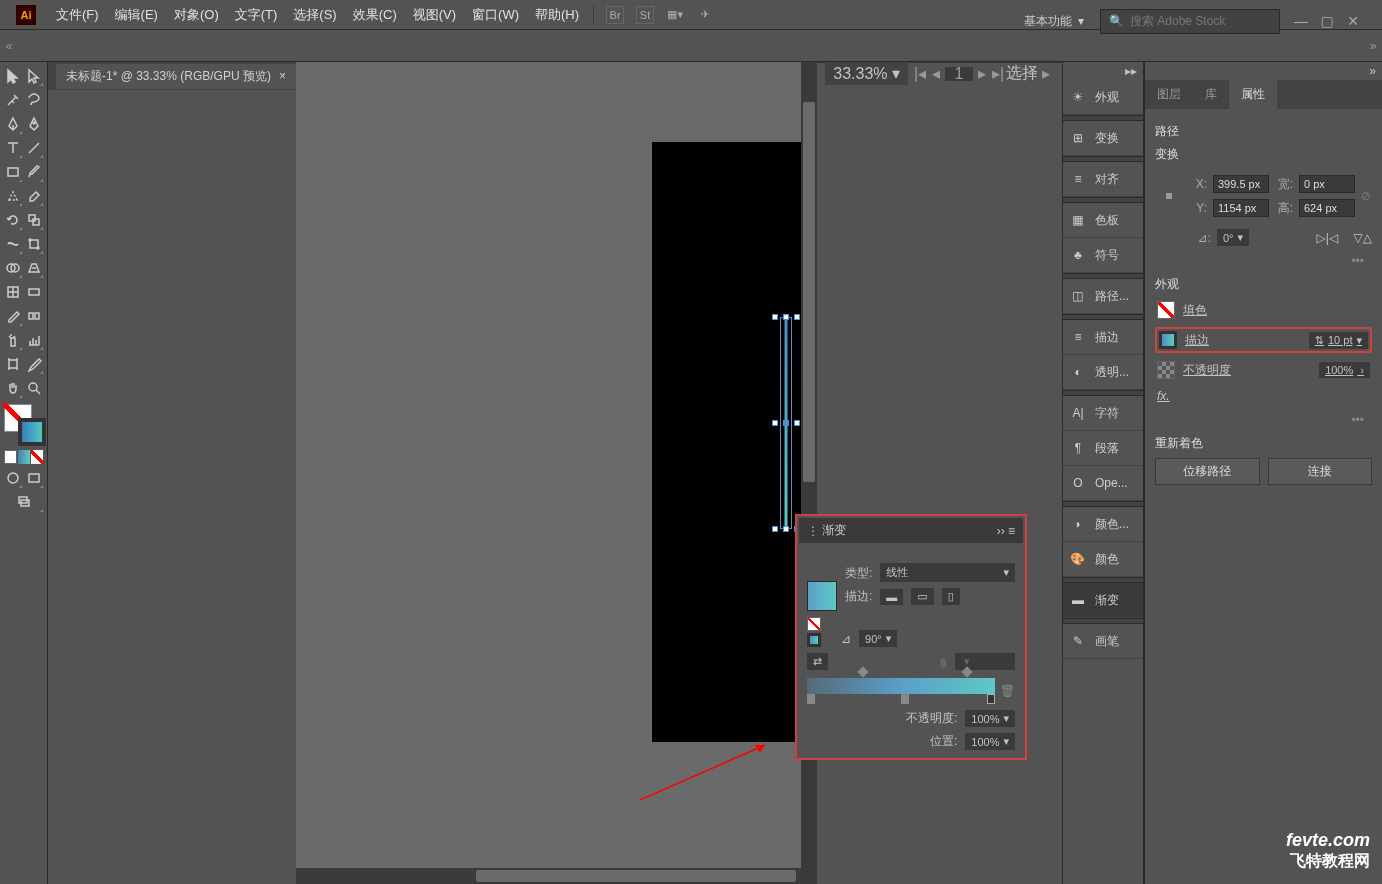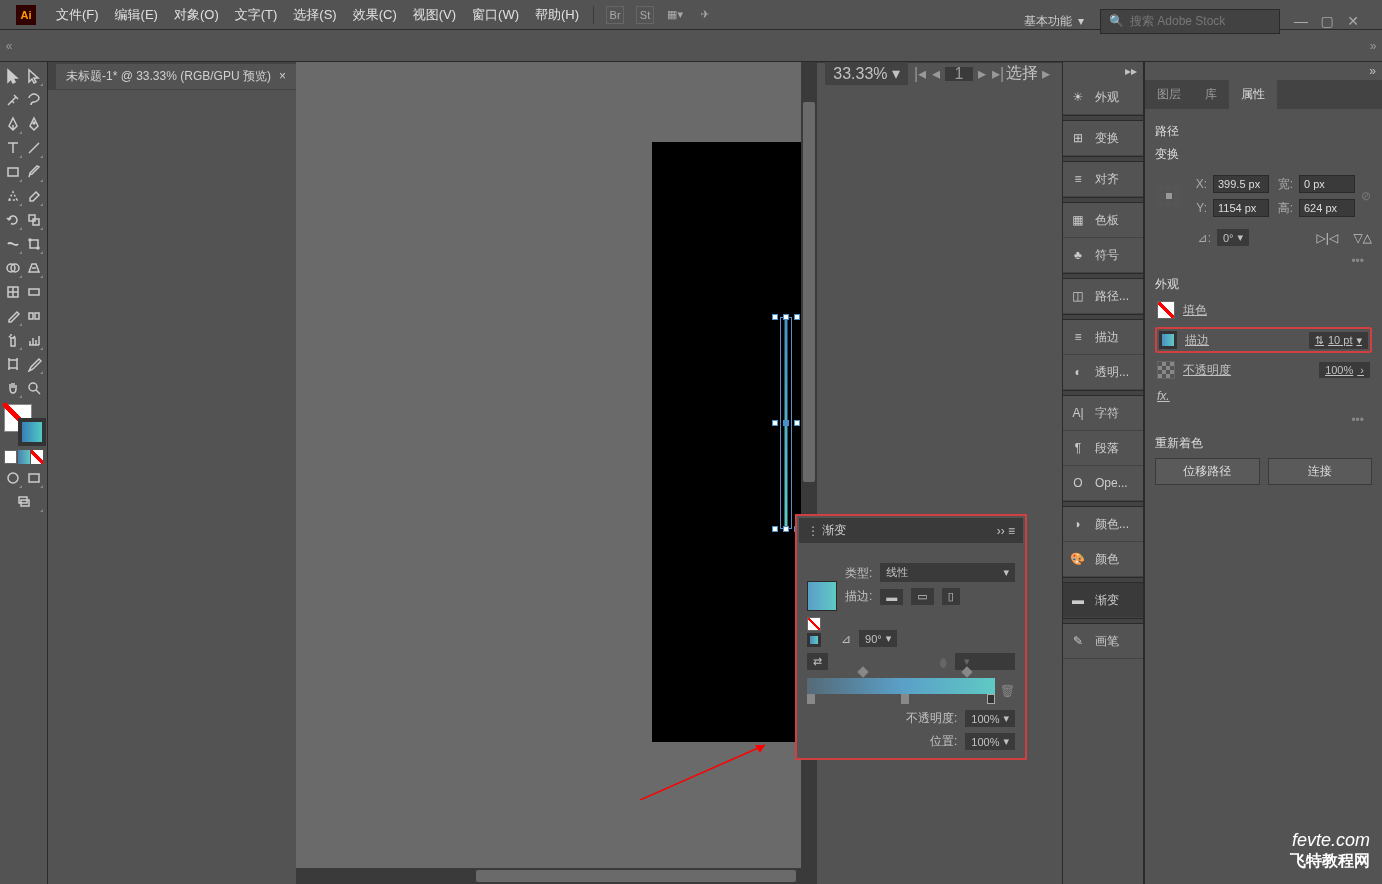--- a/index.html
+++ b/index.html
@@ -85,21 +85,21 @@
 .gp-head-title { flex:1; color:#ccc; }
 .gp-body { padding:8px; }
 .gp-row { display:flex; align-items:flex-end; gap:8px; margin:6px 0; font-size:12px; }
 .gp-preview { width:30px; height:30px; background:linear-gradient(90deg,#5a9fc8,#5fc9c4); border:1px solid #2a2a2a; }
 .gp-small-sw { display:flex; flex-direction:column; gap:2px; }
 .gp-ramp { height:16px; background:linear-gradient(90deg,rgba(90,160,200,0.3),#5a9fc8 50%,#5fc9c4); position:relative; margin:8px 20px 16px 0; }
 .gp-stop { position:absolute; bottom:-10px; width:8px; height:10px; background:#888; }
 .gp-diamond { position:absolute; top:-10px; width:8px; height:8px; background:#888; transform:rotate(45deg); }
 .arrow { position:absolute; left:640px; top:740px; width:130px; height:60px; z-index:5; pointer-events:none; }
 .watermark { position:absolute; right:12px; bottom:12px; color:#fff; text-align:right; z-index:20; }
-.watermark .en { font-size:18px; font-weight:normal; font-style:italic; }
+.watermark .en { font-size:18px; font-weight:bold; font-style:italic; }
 .watermark .cn { font-size:16px; font-weight:bold; }
 </style>
 </head>
 <body>
 
 <div class="topbar">
   <div class="ai-logo">Ai</div>
   <div class="menu-item">文件(F)</div>
   <div class="menu-item">编辑(E)</div>
   <div class="menu-item">对象(O)</div>

